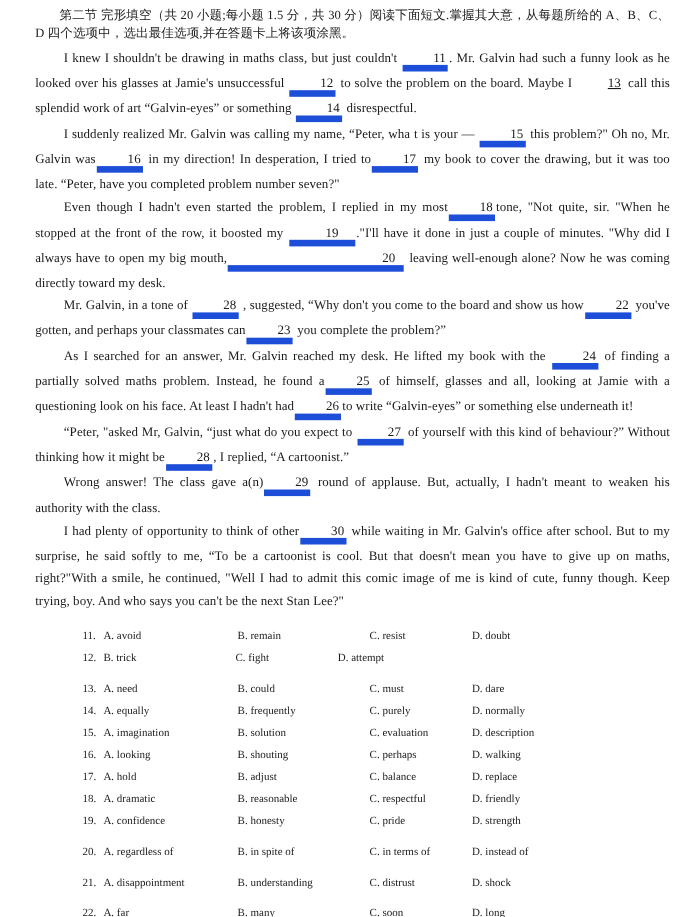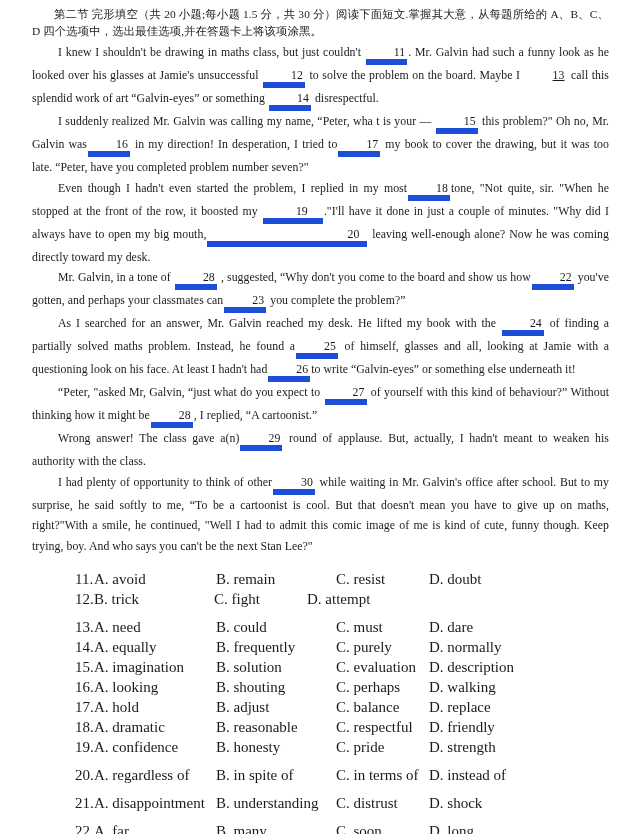--- a/index.html
+++ b/index.html
@@ -53,21 +53,21 @@
   .blank.w-narrow { min-width: 20px; }
   .blank.w-tiny { min-width: 12px; border-bottom: none; text-decoration: underline; }
   .blank.w-wide { min-width: 150px; text-align: right; padding-right: 8px; }
   .blank.w-mid { min-width: 48px; text-align: center; padding-right: 10px; }
 
   .options {
     margin-top: 12px;
   }
   .opt-row {
     display: flex;
-    font-size: 15px;
+    font-size: 10px;
     line-height: 20px;
     height: 20px;
     align-items: baseline;
   }
   .opt-row.gap-before {
     margin-top: 8px;
   }
   .opt-num {
     width: 62px;
     padding-left: 43px;

